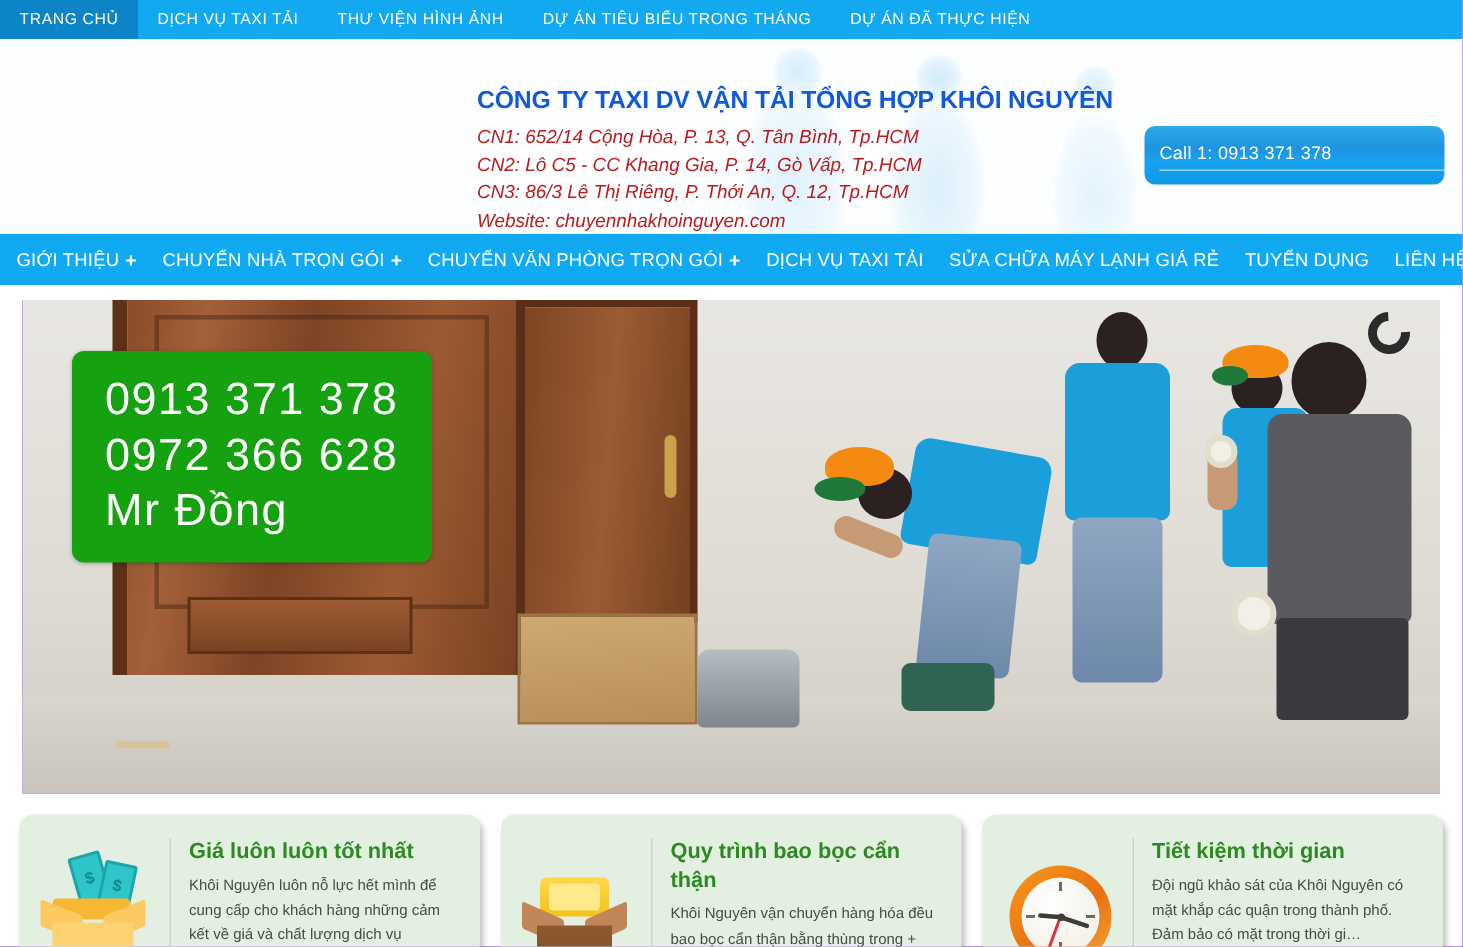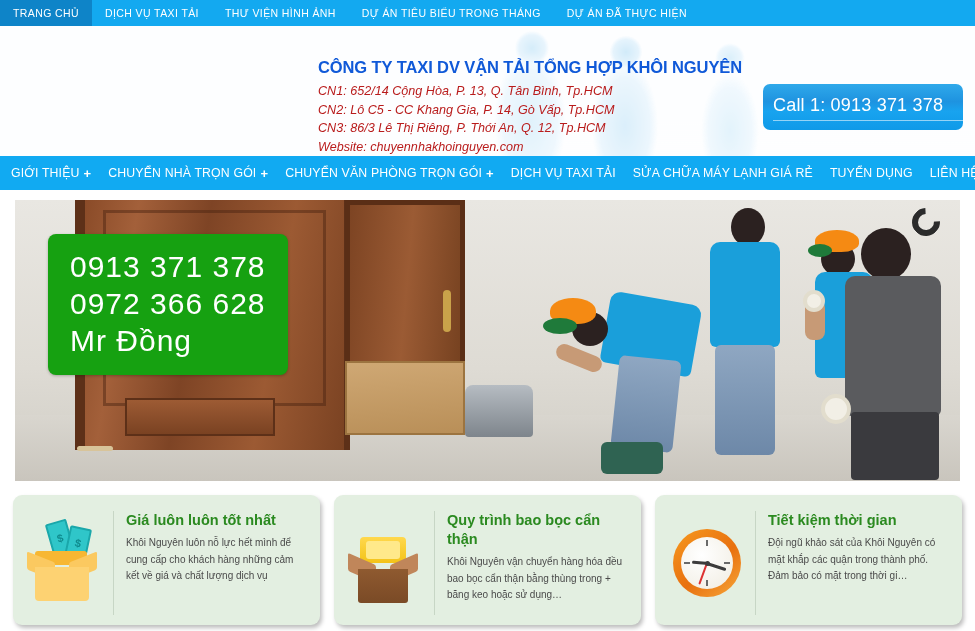--- a/index.html
+++ b/index.html
@@ -96,21 +96,21 @@
   }
   .callbox {
     margin-top:16px;
     width:200px;
     border-radius:7px;
     background:linear-gradient(180deg,#2fa9ea 0%,#1e93e0 38%,#18a3ef 60%,#0f9ae8 100%);
     padding:9px 0 9px 10px;
   }
   .call-line {
     color:#ffffff;
-    font-size:18px;
+    font-size:12px;
     letter-spacing:.2px;
     padding:2px 0 4px;
     white-space:nowrap;
   }
   .call-line.first { border-bottom:1px solid rgba(255,255,255,.55); padding-bottom:4px; }
   .call-line.second { padding-top:4px; }
 
   
   .mainnav {
     height:34px;
@@ -130,21 +130,21 @@
     margin-right:17px;
     cursor:pointer;
     text-transform:uppercase;
   }
   .mainnav-plus { margin-left:4px; font-size:13px; font-weight:bold; }
 
   
   .hero {
     position:relative;
     margin:10px 15px 0 15px;
-    height:281px;
+    height:329px;
     overflow:hidden;
     background:#6d28d9;
   }
   
   .hero-photo { position:absolute; inset:0; }
   .wall {
     position:absolute; left:0; top:0; right:0; bottom:0;
     background:linear-gradient(180deg,#e9e7e2 0%,#dedbd4 60%,#cfccc4 100%);
   }
   .floor {

